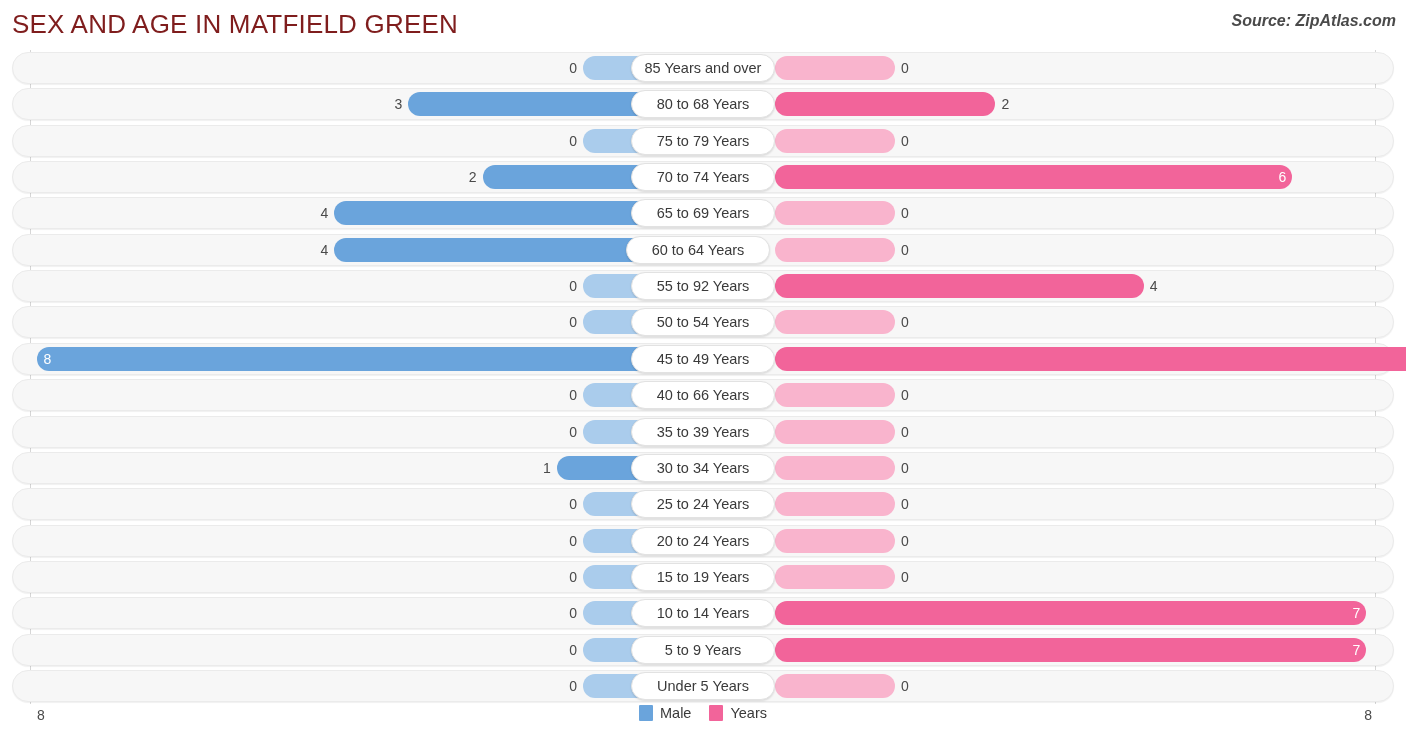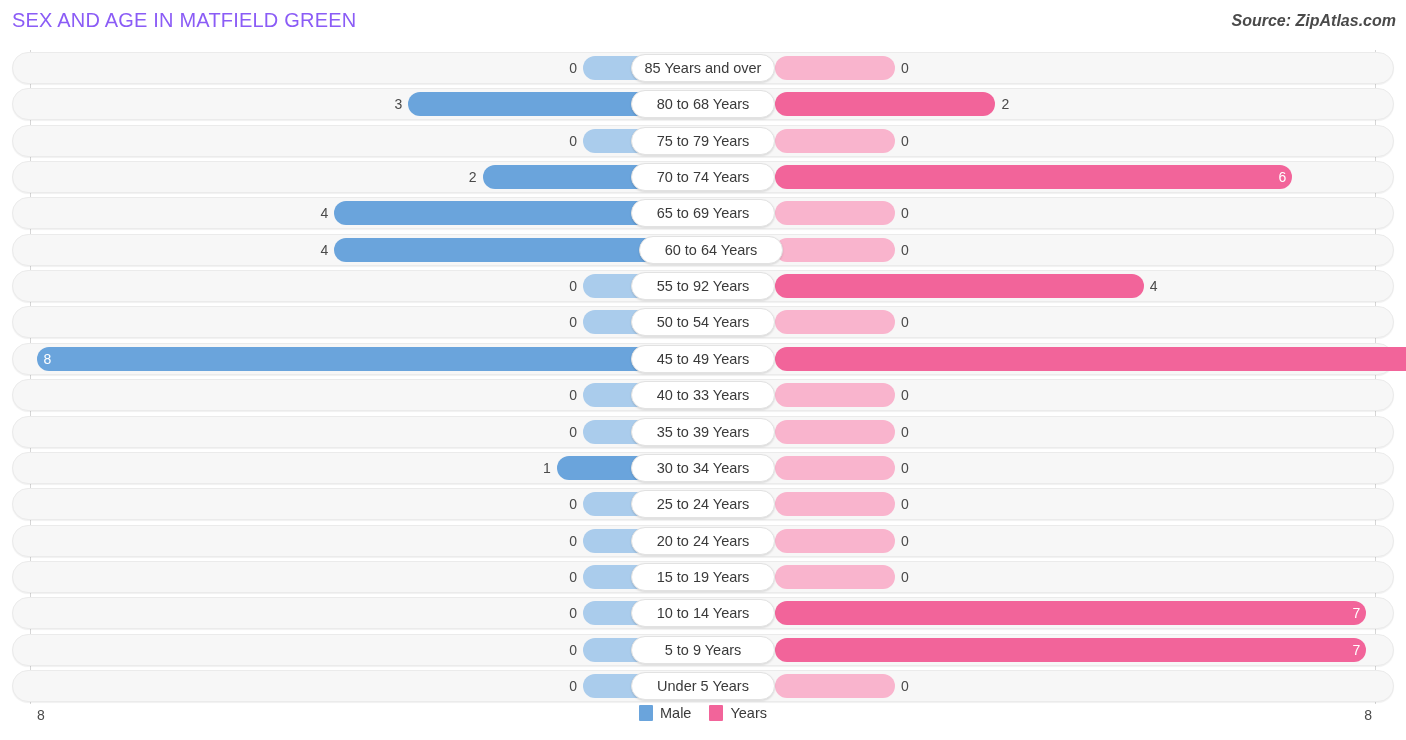--- a/index.html
+++ b/index.html
@@ -20,23 +20,23 @@
   #header {
     position: absolute;
     left: 0; top: 0;
     width: 1406px;
     height: 46px;
   }
   #chart-title {
     position: absolute;
     left: 12px;
     top: 9px;
-    font-size: 20px;
+    font-size: 26px;
     letter-spacing: .2px;
-    color: #8b5cf6;
+    color: #7f1d1d;
     white-space: nowrap;
   }
   #source-label {
     position: absolute;
     right: 10px;
     top: 12px;
     font-size: 16px;
     font-style: italic;
     font-weight: bold;
     color: #4a4a4a;
@@ -212,21 +212,21 @@
         <div class="val val-left" style="width: 40px; left: 276.2px;">4</div>
         <div class="val val-right" style="width: 40px; left: 889px;">0</div>
         <div class="pill" style="left: 619px; width: 144px;">65 to 69 Years</div>
       </div>
       <div class="row" style="top: 187.75px;">
         <div class="row-track"></div>
         <div class="bar bar-male hi" style="left: 322.2px; width: 368.8px;"></div>
         <div class="bar bar-female" style="left: 763px; width: 120px;"></div>
         <div class="val val-left" style="width: 40px; left: 276.2px;">4</div>
         <div class="val val-right" style="width: 40px; left: 889px;">0</div>
-        <div class="pill" style="left: 627px; width: 144px;">60 to 64 Years</div>
+        <div class="pill" style="left: 614px; width: 144px;">60 to 64 Years</div>
       </div>
       <div class="row" style="top: 224.1px;">
         <div class="row-track"></div>
         <div class="bar bar-male" style="left: 571px; width: 120px;"></div>
         <div class="bar bar-female hi" style="left: 763px; width: 368.8px;"></div>
         <div class="val val-left" style="width: 40px; left: 525px;">0</div>
         <div class="val val-right" style="width: 40px; left: 1137.8px;">4</div>
         <div class="pill" style="left: 619px; width: 144px;">55 to 92 Years</div>
       </div>
       <div class="row" style="top: 260.45px;">
@@ -244,21 +244,21 @@
         <div class="val val-left inside" style="width: 40px; left: 31.4px; text-align: left;">8</div>
         <div class="val val-right inside" style="width: 40px; left: 1382.6px; text-align: right;">8</div>
         <div class="pill" style="left: 619px; width: 144px;">45 to 49 Years</div>
       </div>
       <div class="row" style="top: 333.15px;">
         <div class="row-track"></div>
         <div class="bar bar-male" style="left: 571px; width: 120px;"></div>
         <div class="bar bar-female" style="left: 763px; width: 120px;"></div>
         <div class="val val-left" style="width: 40px; left: 525px;">0</div>
         <div class="val val-right" style="width: 40px; left: 889px;">0</div>
-        <div class="pill" style="left: 619px; width: 144px;">40 to 33 Years</div>
+        <div class="pill" style="left: 619px; width: 144px;">40 to 66 Years</div>
       </div>
       <div class="row" style="top: 369.5px;">
         <div class="row-track"></div>
         <div class="bar bar-male" style="left: 571px; width: 120px;"></div>
         <div class="bar bar-female" style="left: 763px; width: 120px;"></div>
         <div class="val val-left" style="width: 40px; left: 525px;">0</div>
         <div class="val val-right" style="width: 40px; left: 889px;">0</div>
         <div class="pill" style="left: 619px; width: 144px;">35 to 39 Years</div>
       </div>
       <div class="row" style="top: 405.85px;">

